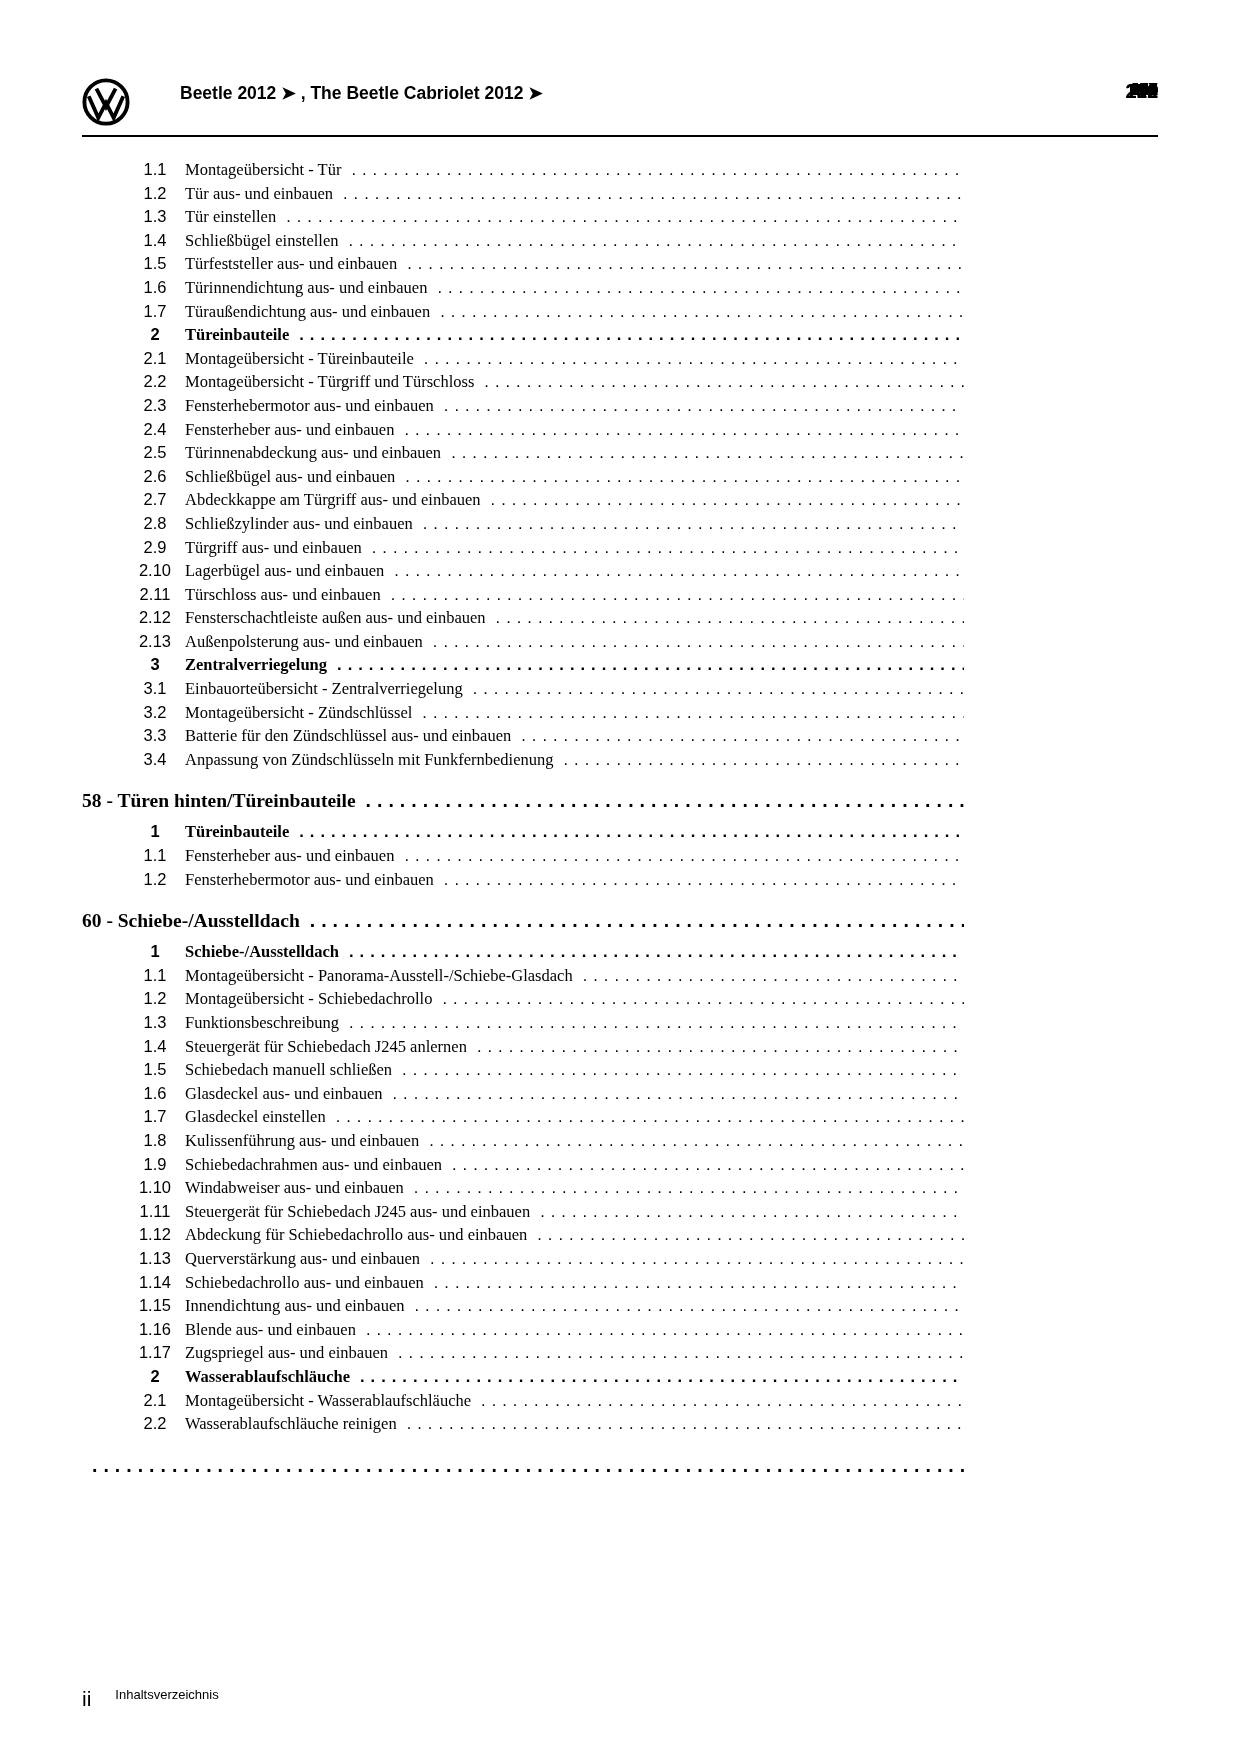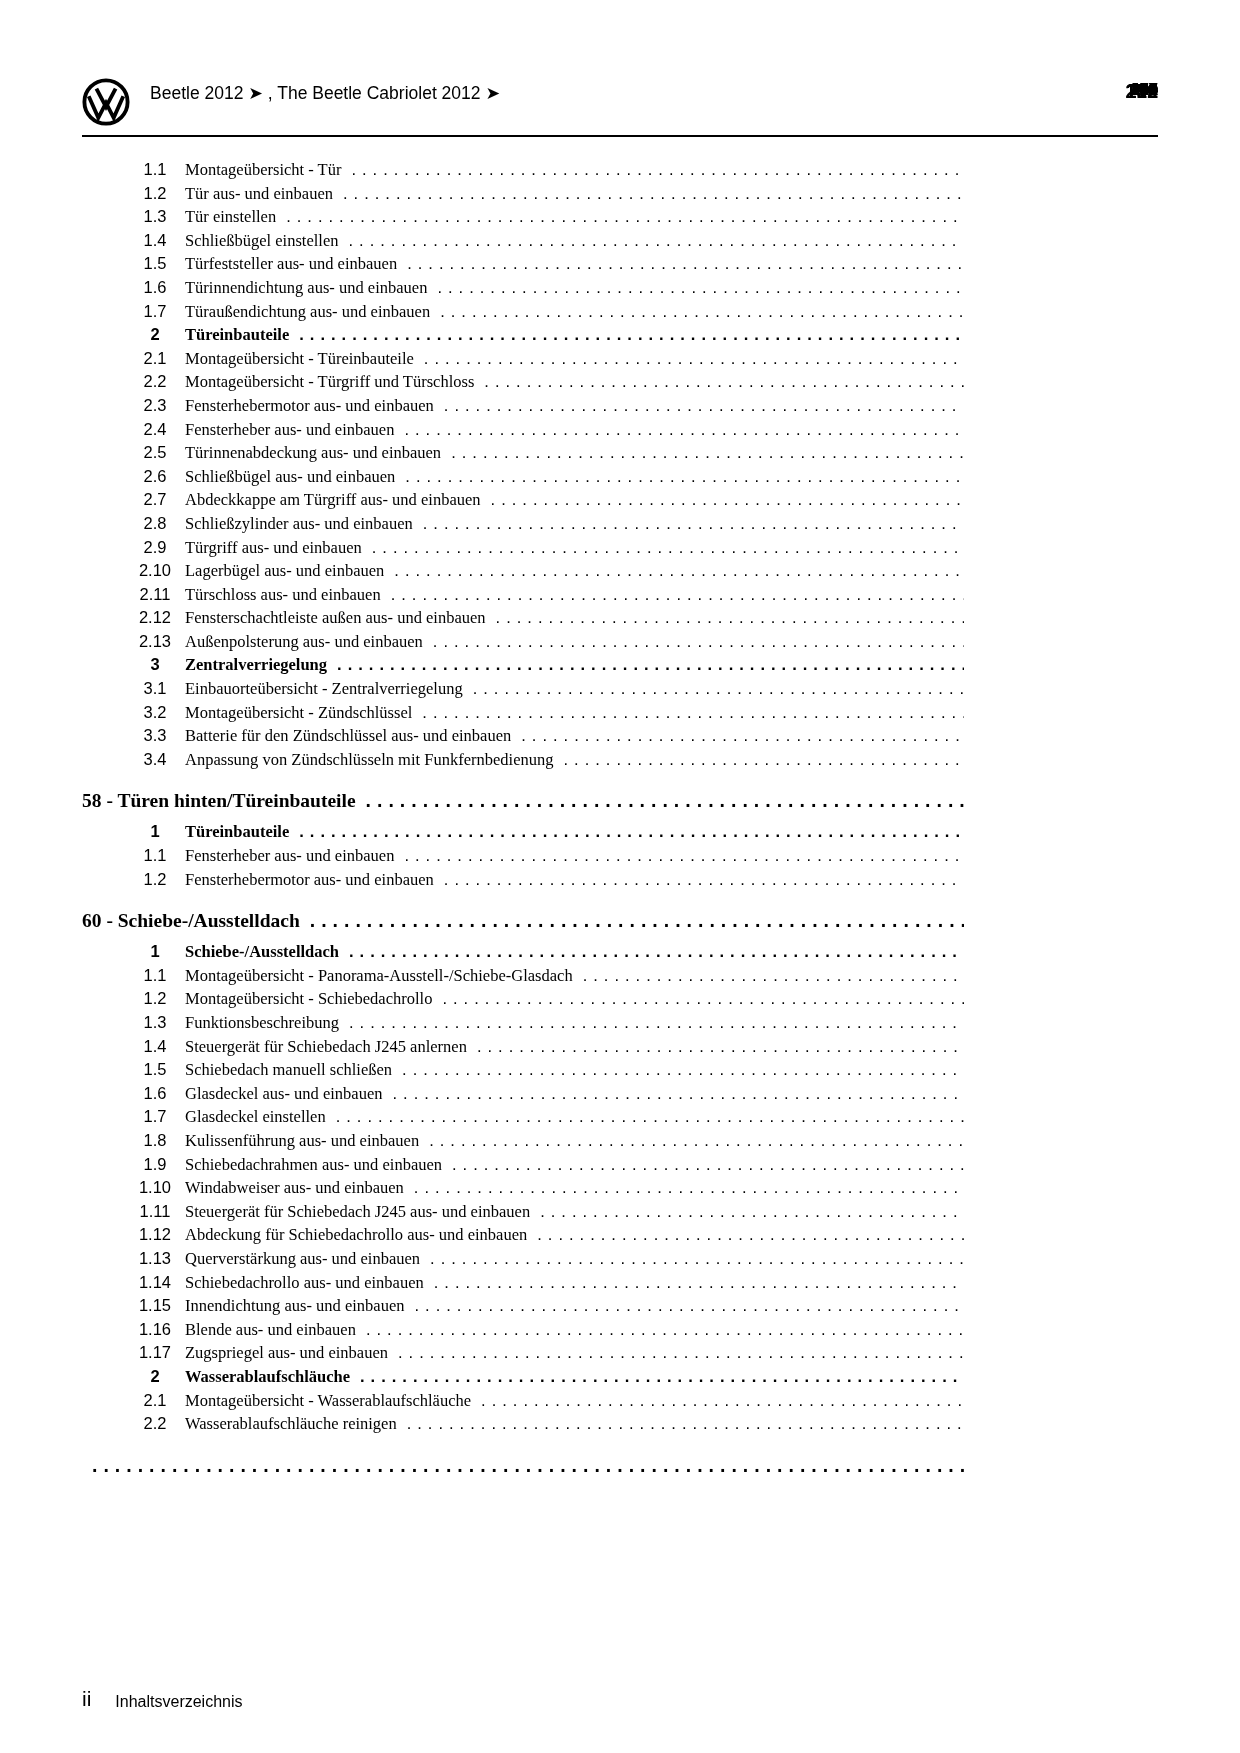--- a/index.html
+++ b/index.html
@@ -13,21 +13,21 @@
   }
   .page {
     position: absolute;
     inset: 0;
     padding: 78px 82px 0 82px;
   }
   
   .header { display: flex; align-items: flex-start; gap: 20px; }
   .logo { width: 48px; height: 48px; flex: 0 0 auto; display: block; }
   .header-text { padding-top: 3px; }
-  .header-line1 { font-size: 17.5px; font-weight: normal; line-height: 24px; }
+  .header-line1 { font-size: 17.5px; font-weight: bold; line-height: 24px; margin-left: 30px; }
   .header-line2 { font-size: 17.5px; font-weight: bold; line-height: 24px; }
   .header-rule { border-top: 2px solid #000; margin-top: 9px; }
 
   
   .toc { margin-top: 21px; padding-right: 180px; }
   .row {
     display: flex;
     align-items: baseline;
     font-size: 16.5px;
     line-height: 23.6px;
@@ -56,25 +56,25 @@
     margin-bottom: 6px;
   }
   .row.chapter .leader { letter-spacing: 6px; }
 
   
   .footer {
     position: absolute;
     left: 82px;
     bottom: 42px;
     display: flex;
-    align-items: flex-end;
+    align-items: flex-start;
     gap: 24px;
   }
   .footer .pg { font-size: 21px; }
-  .footer .lbl { font-size: 16px; }
+  .footer .lbl { font-size: 13px; }
 </style>
 </head>
 <body>
 
 <div class="page">
 
   <div class="header">
     <svg class="logo" viewBox="0 0 100 100" aria-hidden="true">
       <circle cx="50" cy="50" r="45" fill="none" stroke="#000000" stroke-width="8"></circle>
       <path d="M30 22 L50 60 L70 22" fill="none" stroke="#000000" stroke-width="8" stroke-linejoin="miter"></path>

